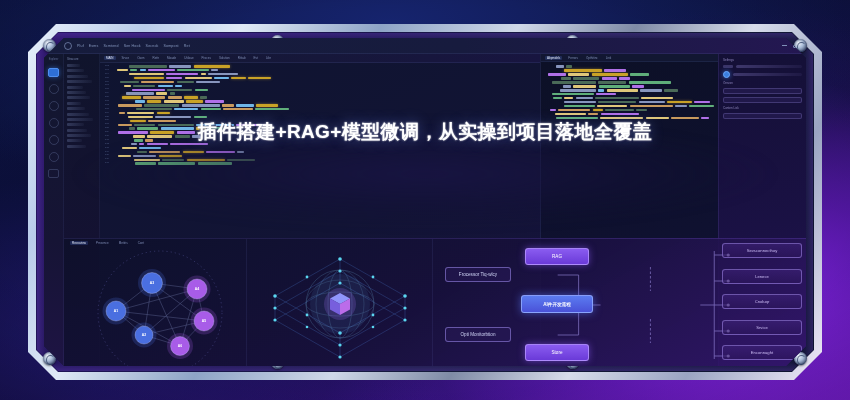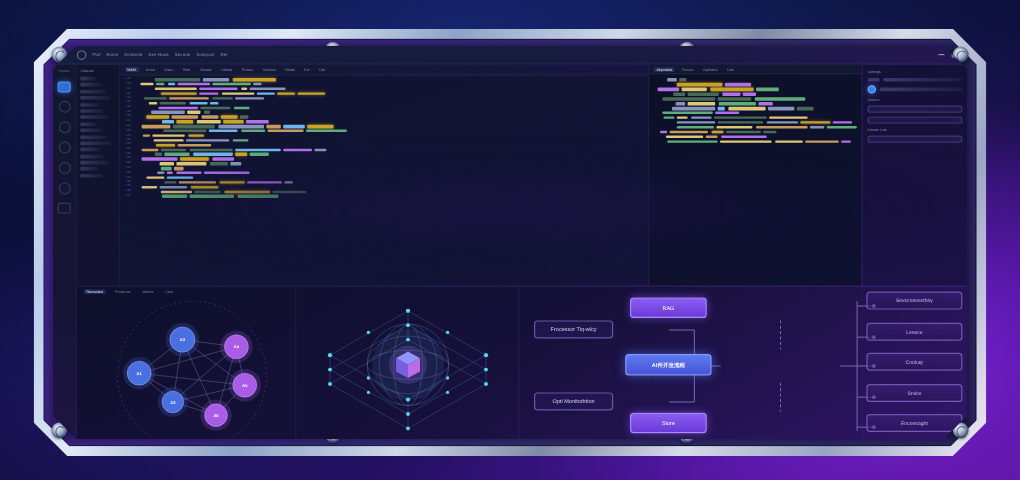--- a/index.html
+++ b/index.html
@@ -814,13 +814,14 @@
       <div class="card" style="right:4px; top:30px;">Lenece</div>
       <div class="card" style="right:4px; top:55px;">Cnoluqr</div>
       <div class="card" style="right:4px; top:81px;">Srvice</div>
       <div class="card" style="right:4px; top:106px;">Enconnaght</div>
     </div>
   </div>
 </div>
 
 <div class="glow-band"></div>
 <div class="headline">
+  <div class="h-sub">插件搭建+RAG+模型微调，从实操到项目落地全覆盖</div>
 </div>
 
 </body></html>

